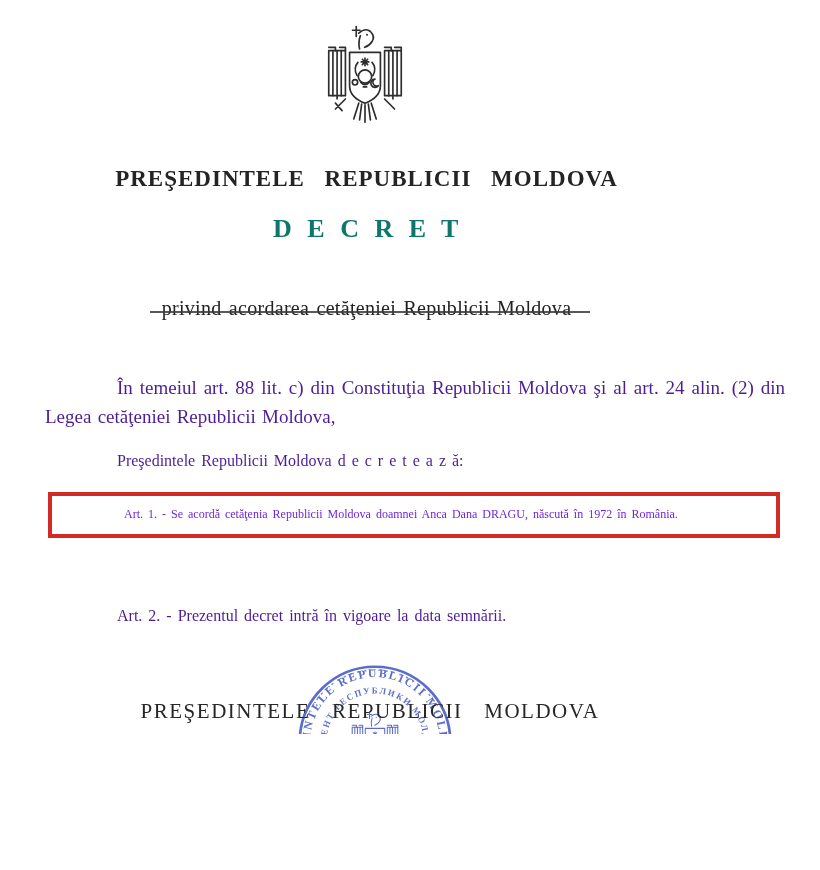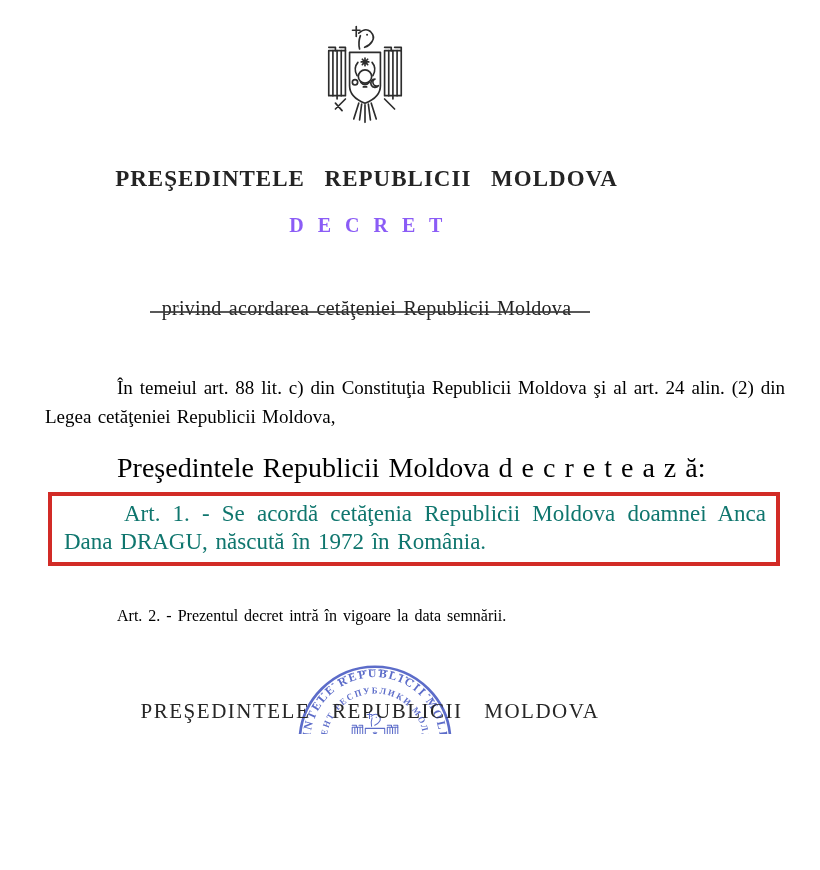--- a/index.html
+++ b/index.html
@@ -27,61 +27,61 @@
     text-align:center;
   }
   .institution{
     top:166px;
     font-size:23px;font-weight:bold;
     letter-spacing:1px;word-spacing:13px;
     color:#242424;
   }
   .doc-type{
     top:214px;
-    font-size:20px;font-weight:bold;
+    font-size:26px;font-weight:bold;
     letter-spacing:1.5px;word-spacing:6px;
-    color:#8b5cf6;
+    color:#0f766e;
   }
   .subject{
     top:297px;
     font-size:20px;
     letter-spacing:0.3px;word-spacing:2px;
     color:#222;
   }
   .subject-underline{
     position:absolute;left:150px;top:311px;
     width:440px;height:2px;
     background:#3c3c3c;opacity:.85;
   }
   .body-block{
     position:absolute;left:45px;width:740px;
-    color:#000000;
+    color:#4c1d95;
   }
   .preamble{
     top:373px;
     font-size:19px;line-height:29px;
     text-indent:72px;text-align:justify;
     word-spacing:1.5px;
   }
   .enacting{
     top:452px;
-    font-size:28px;
+    font-size:16px;
     text-indent:72px;
     word-spacing:2px;
   }
   .highlight-box{
     position:absolute;left:48px;top:492px;width:732px;
     border:4px solid var(--highlight-red);
     padding:4px 10px 6px 12px;
     background:transparent;
   }
   .article1{
-    font-size:23px;line-height:28px;
+    font-size:12px;line-height:28px;
     text-indent:60px;text-align:justify;
-    word-spacing:2px;color:#0f766e;
+    word-spacing:2px;color:#6d28d9;
   }
   .article2{
     top:607px;
     font-size:16px;
     text-indent:72px;
     word-spacing:2px;
   }
   .sig-block{
     position:absolute;left:45px;width:650px;
     text-align:center;z-index:3;

